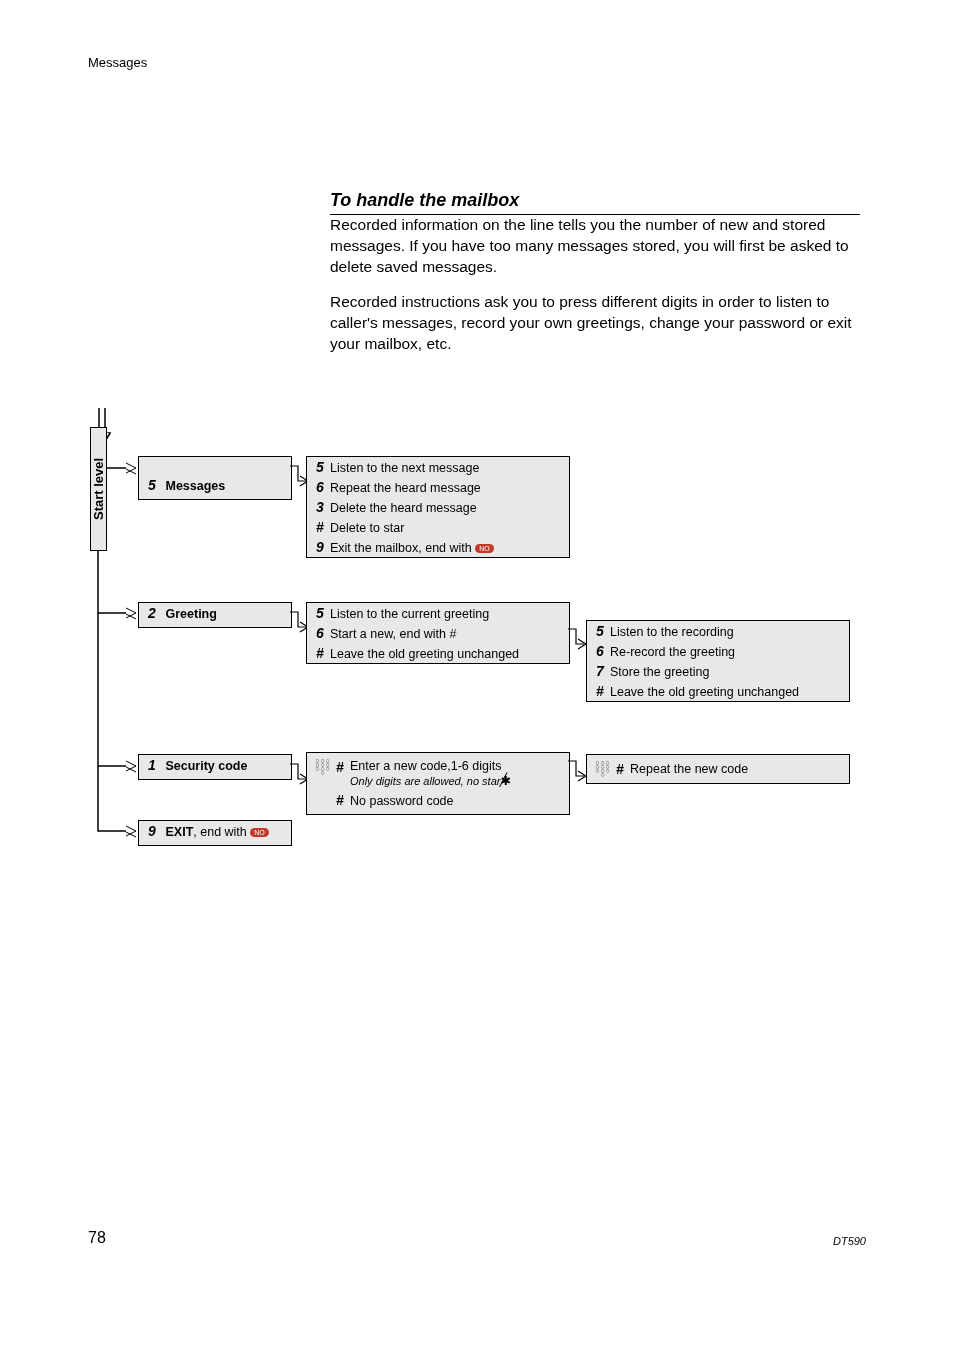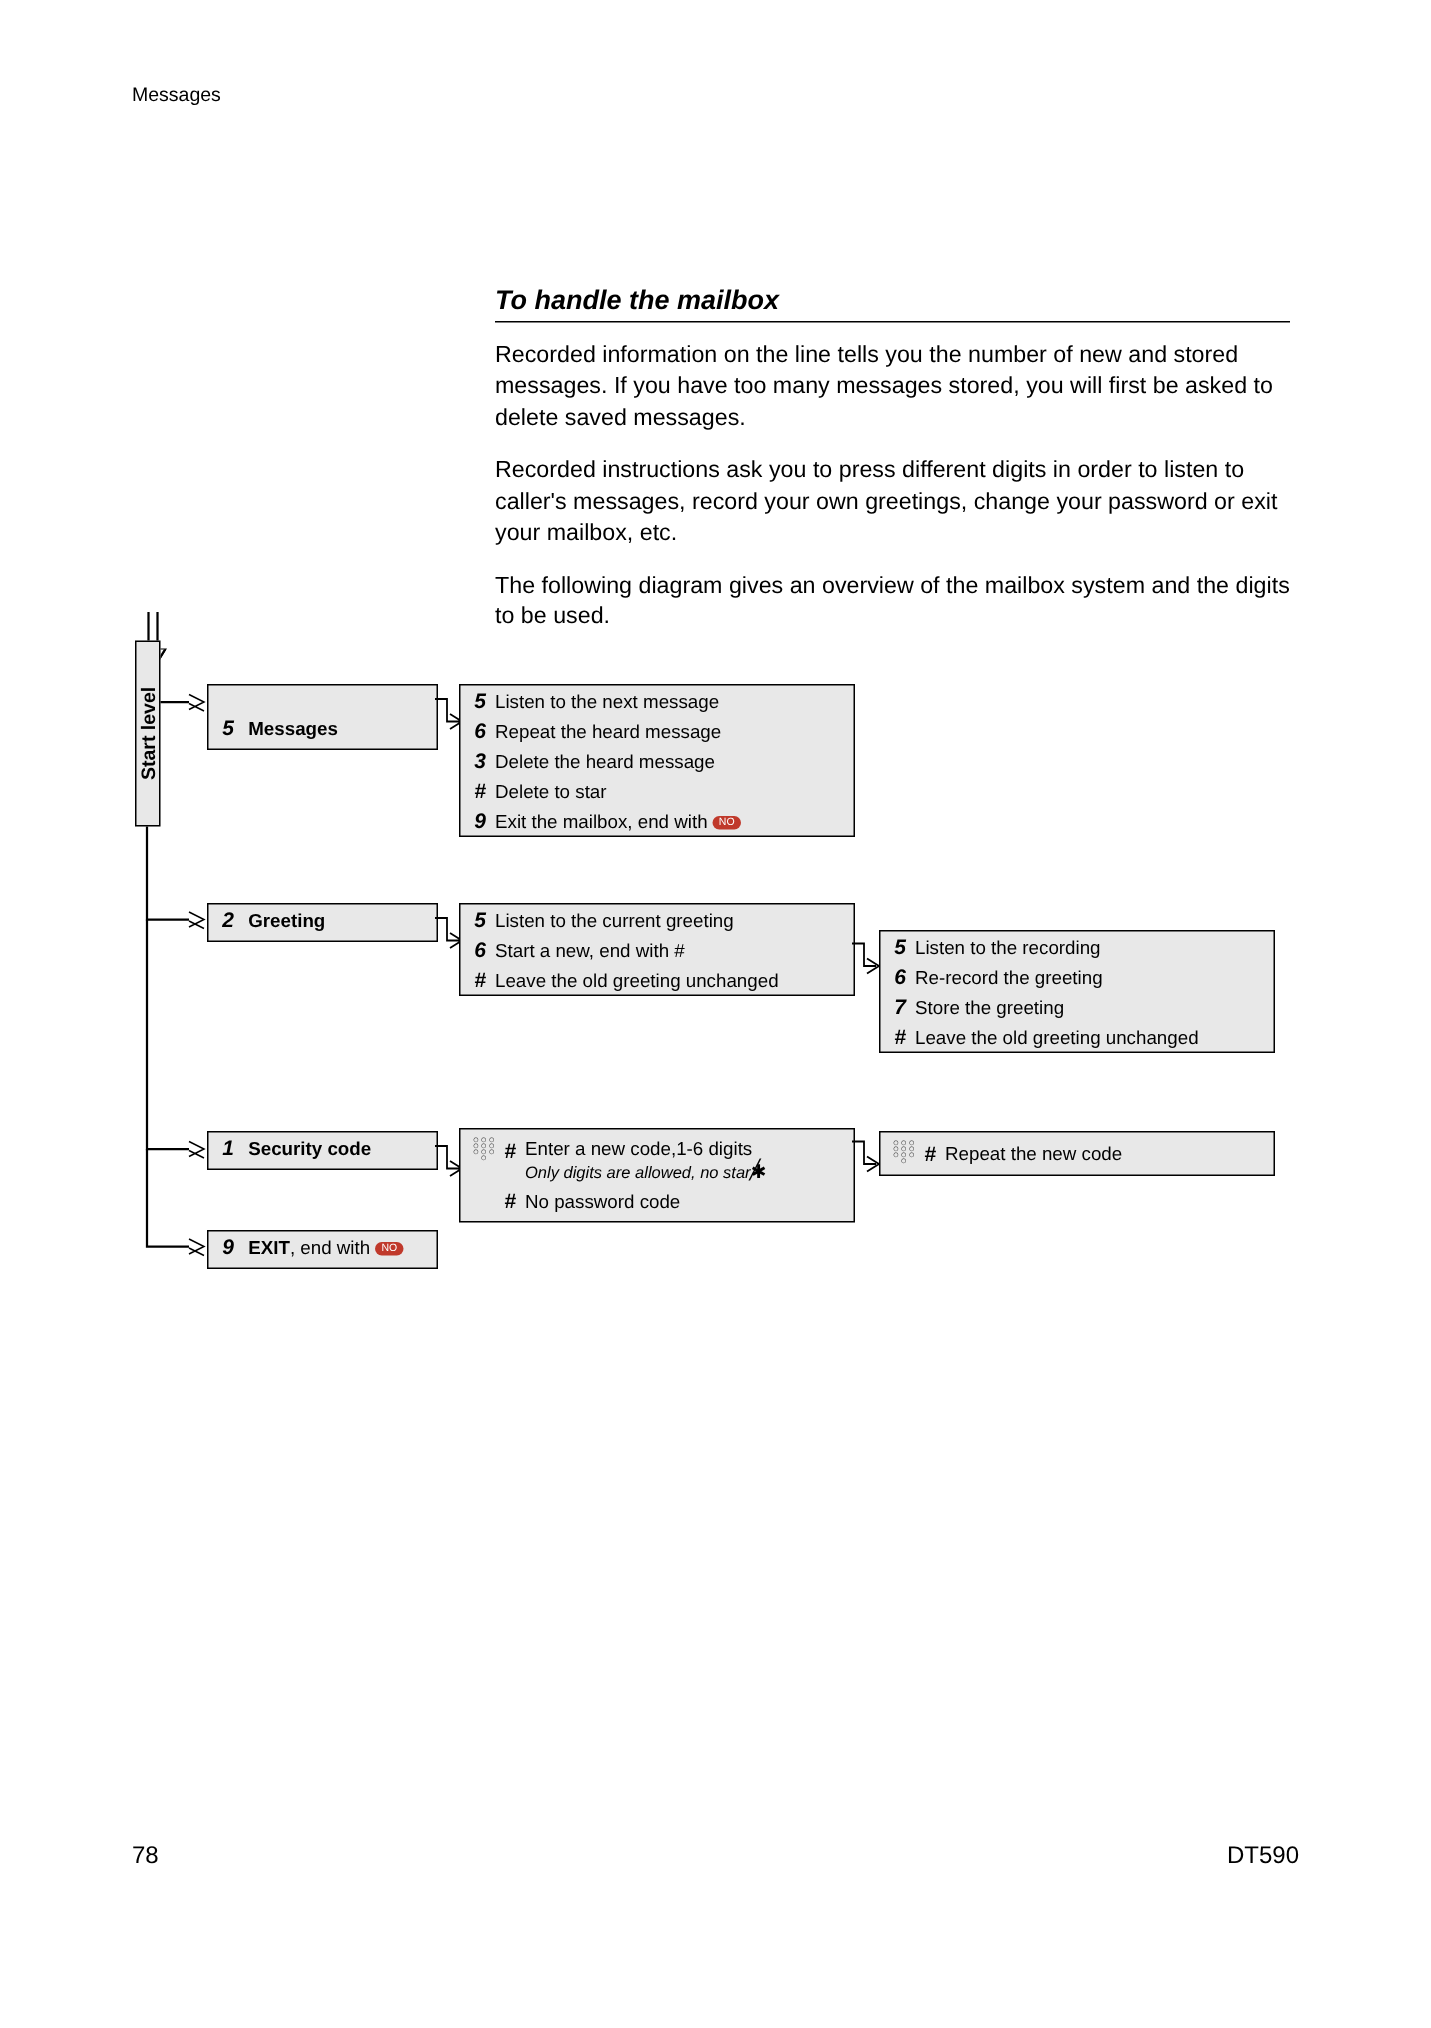--- a/index.html
+++ b/index.html
@@ -24,21 +24,20 @@
     top: 190px;
     left: 330px;
     width: 530px;
   }
   .subtitle {
     font-style: italic;
     font-weight: bold;
     font-size: 18px;
     border-bottom: 1px solid #000;
     padding-bottom: 3px;
-    margin-bottom: 12px;
   }
   .para {
     font-size: 15.5px;
     line-height: 1.35;
     margin-bottom: 14px;
   }
   .diagram {
     position: absolute;
     top: 408px;
     left: 88px;
@@ -77,21 +76,22 @@
   .footer-left {
     position: absolute;
     bottom: 105px;
     left: 88px;
     font-size: 16px;
   }
   .footer-right {
     position: absolute;
     bottom: 105px;
     right: 88px;
-    font-size: 16px;
+    font-size: 11px;
+    font-style: italic;
     text-align: right;
   }
   .italic-small {
     font-style: italic;
     font-size: 11px;
   }
   .keypad {
     display: inline-block;
     width: 20px;
     height: 16px;
@@ -121,21 +121,20 @@
 </style>
 </head>
 <body>
 
 <div class="header">Messages</div>
 
 <div class="content">
   <div class="subtitle">To handle the mailbox</div>
   <div class="para">Recorded information on the line tells you the number of new and stored messages. If you have too many messages stored, you will first be asked to delete saved messages.</div>
   <div class="para">Recorded instructions ask you to press different digits in order to listen to caller's messages, record your own greetings, change your password or exit your mailbox, etc.</div>
-  <div class="para">The following diagram gives an overview of the mailbox system and the digits to be used.</div>
 </div>
 
 <div class="diagram">
 
   <svg class="enter-arrow" style="left:4px; top:0px;" width="20" height="40">
     <path d="M7 0 V25 M13 0 V25 M2 25 L10 38 L18 25 Z" fill="none" stroke="#000" stroke-width="1.5"></path>
     <path d="M2 25 L10 38 L18 25" fill="#fff" stroke="#000" stroke-width="1.5"></path>
   </svg>
 
   <svg style="position:absolute; left:8px; top:38px;" width="45" height="400">

